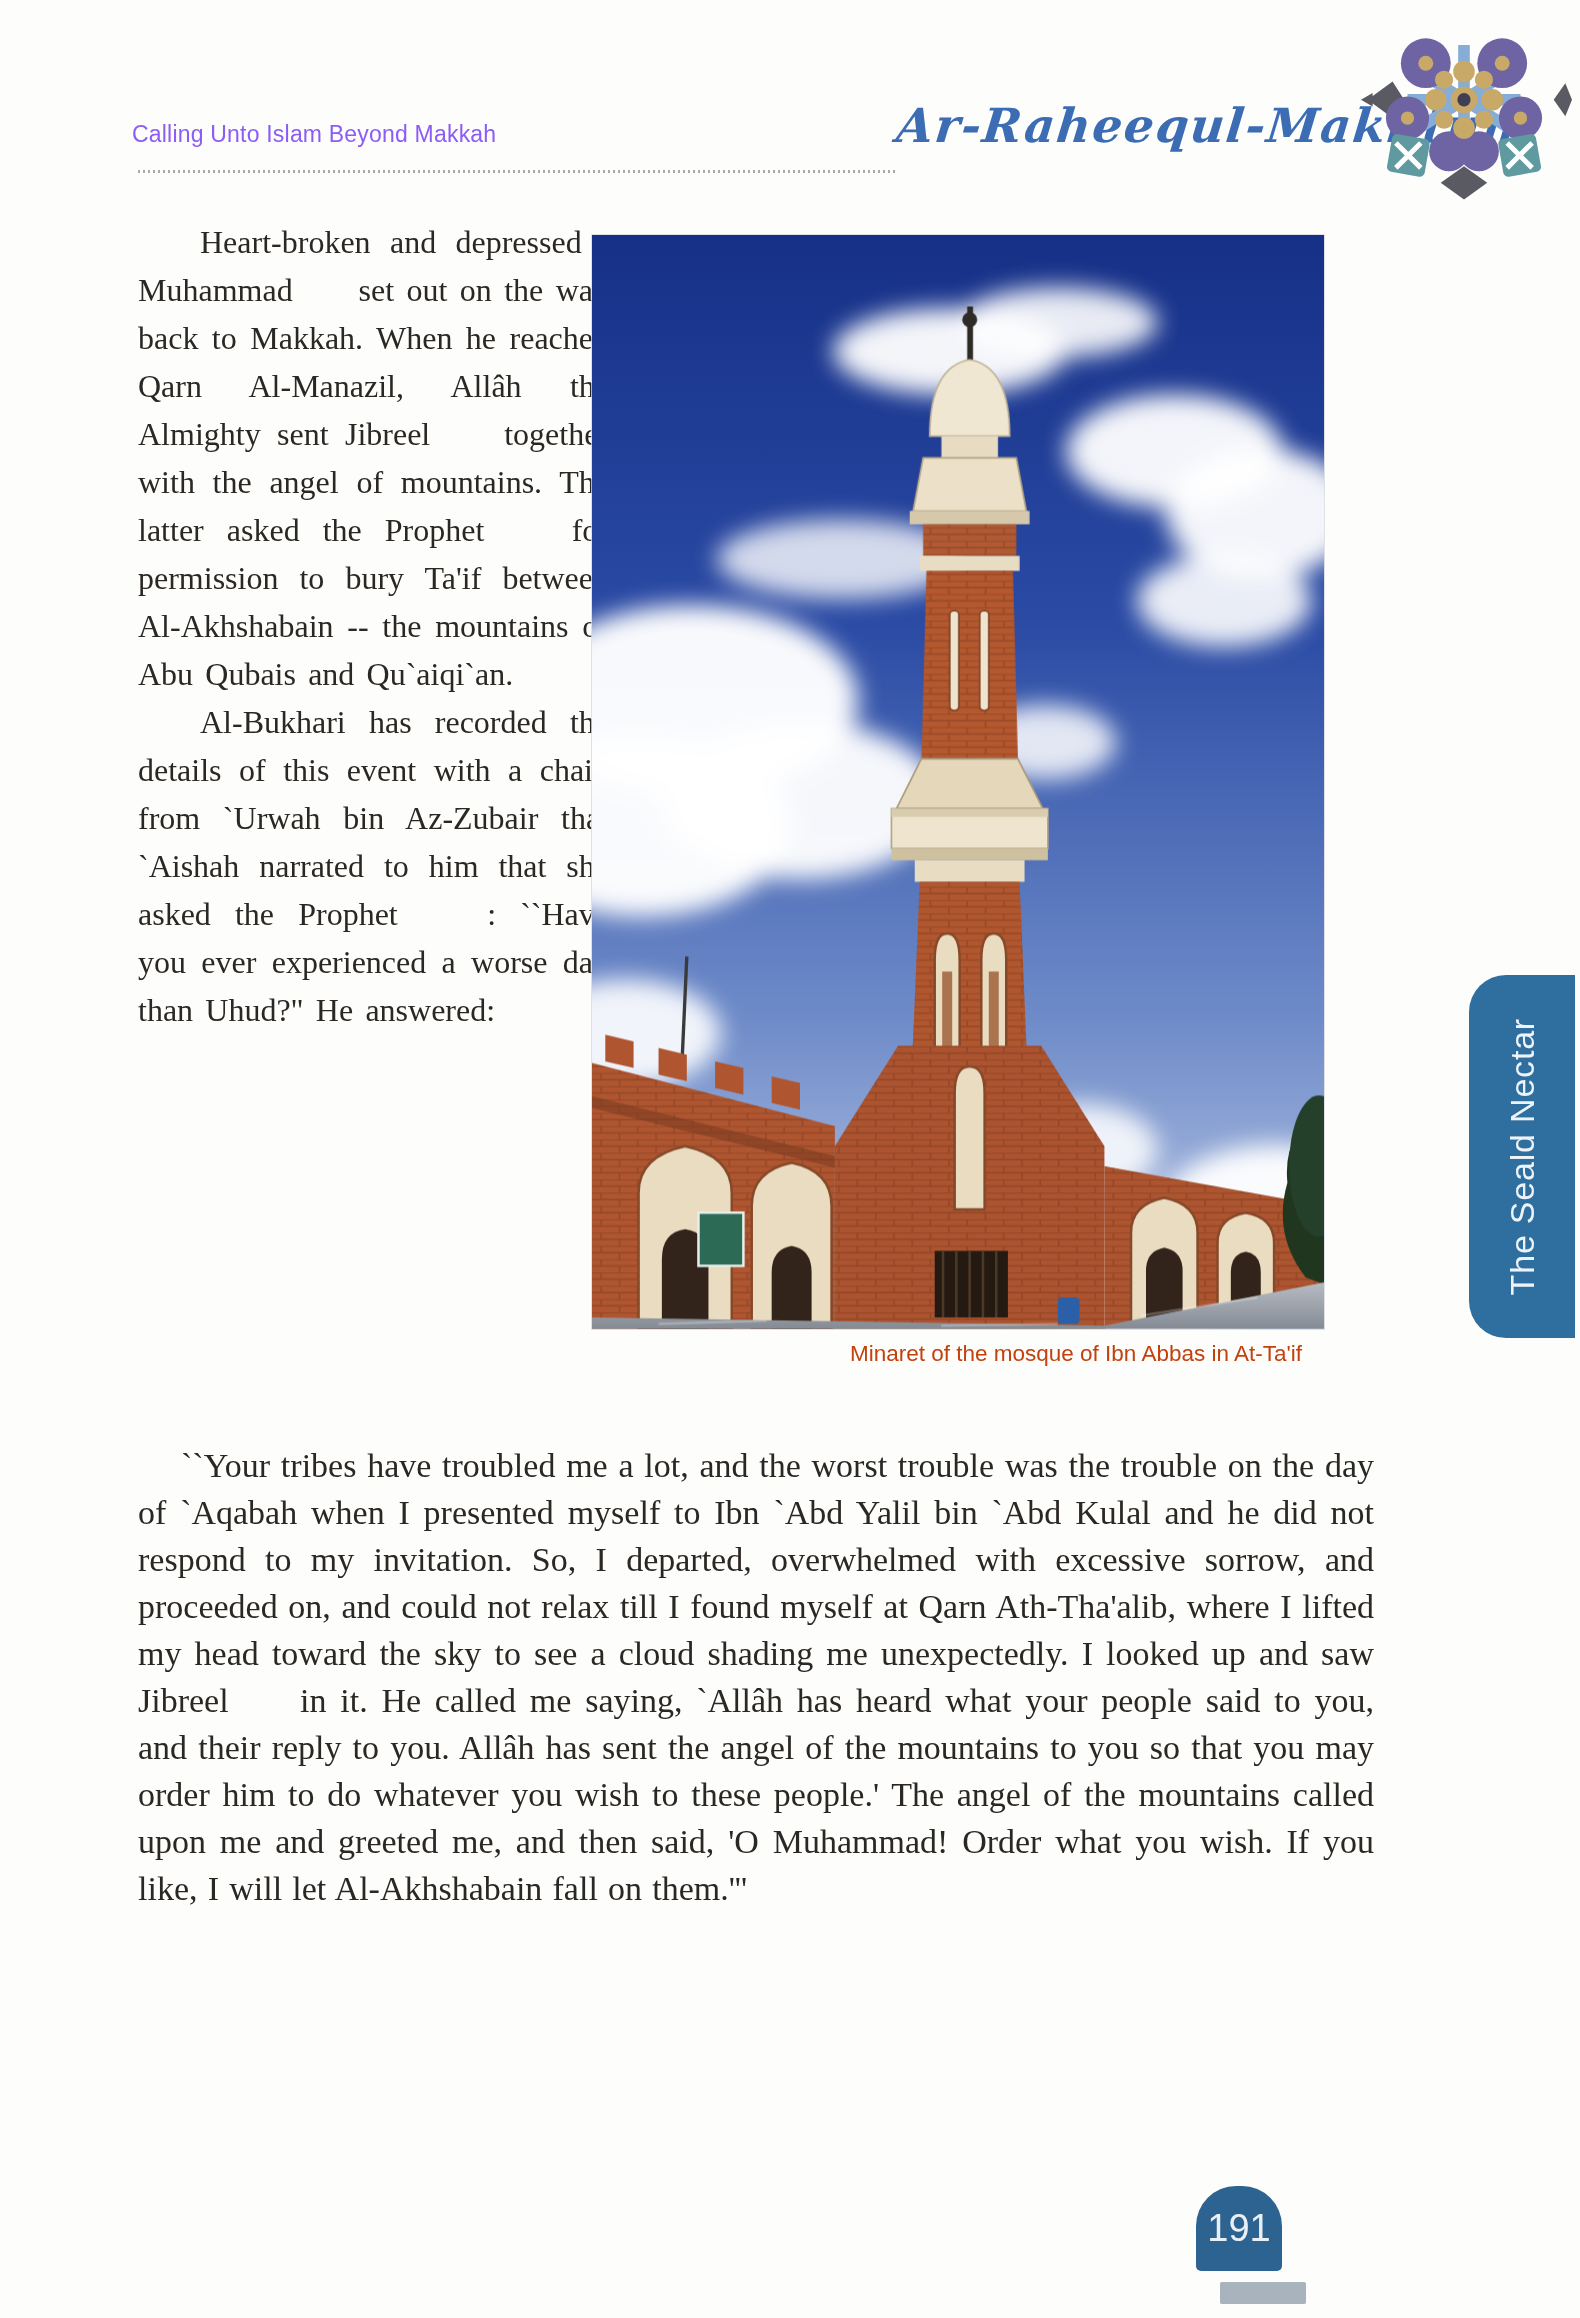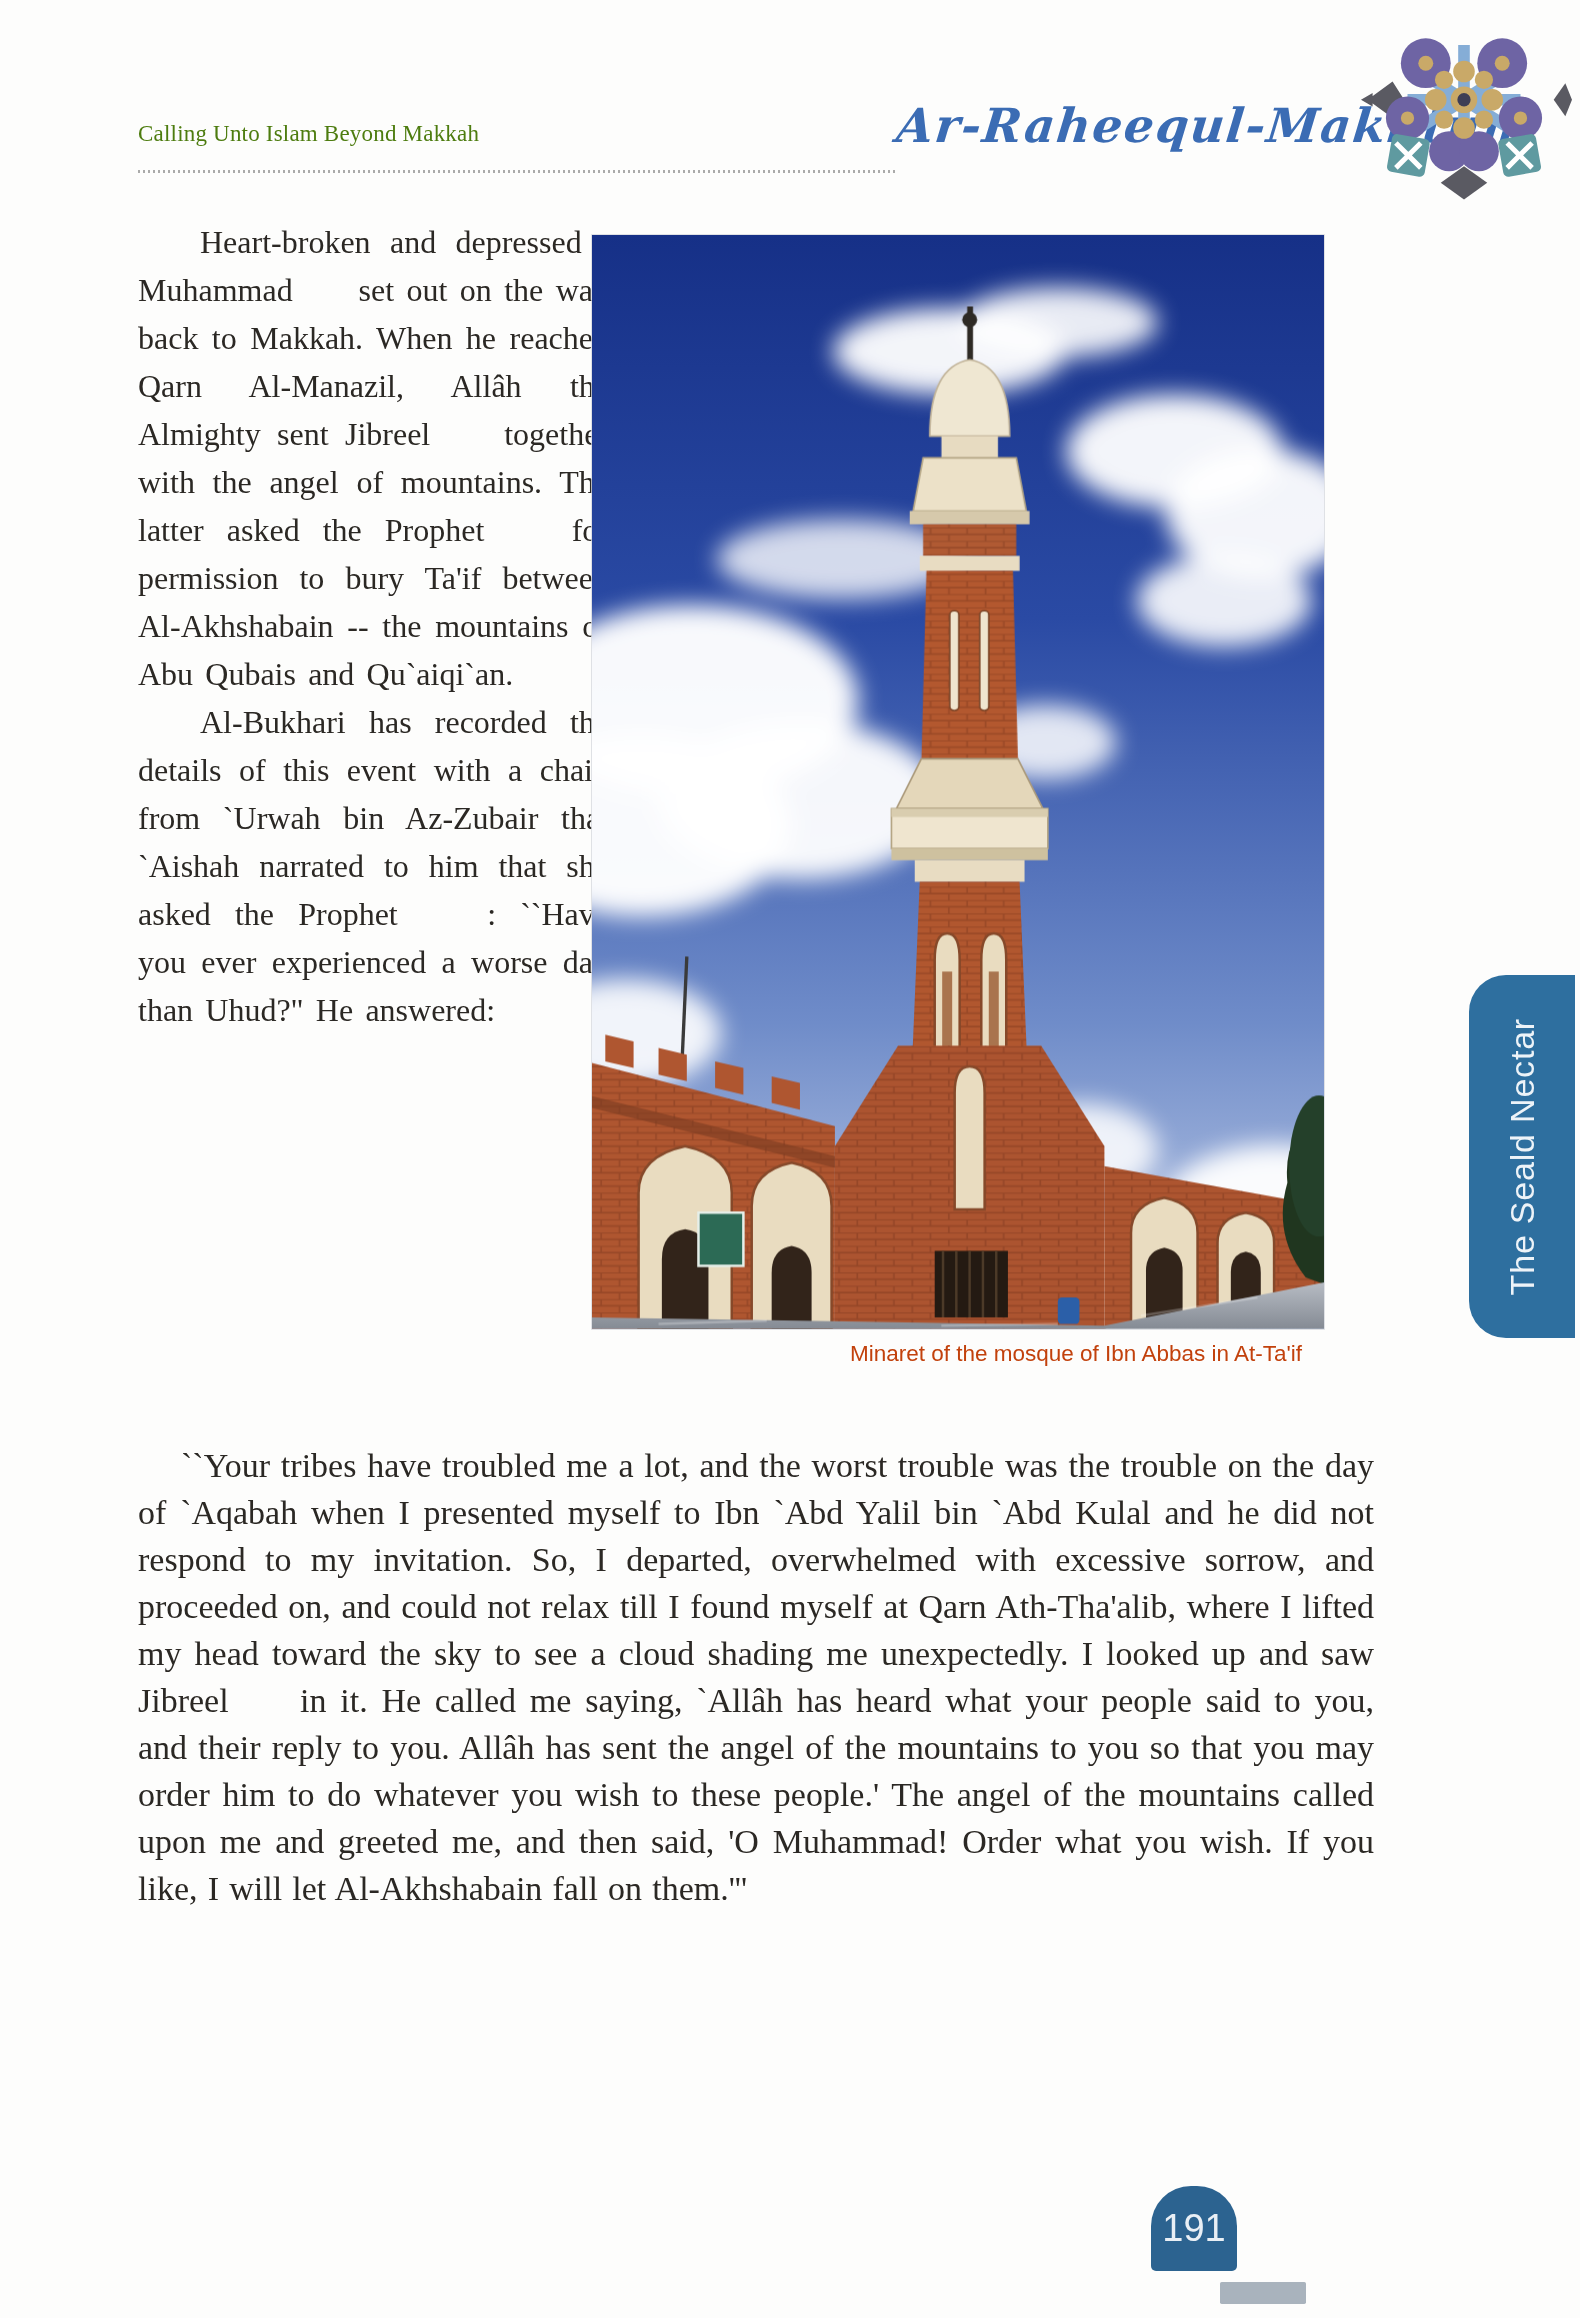--- a/index.html
+++ b/index.html
@@ -3,22 +3,22 @@
 <meta charset="utf-8">
 <style>
   html,body { margin:0; padding:0; background:#e8e8e8; }
   #page {
     position:relative; width:1581px; height:2319px; margin:0 auto;
     background:#fdfdfc; overflow:hidden;
     font-family:"Liberation Serif", serif; color:#2b2824;
   }
   
   .section-title {
-    position:absolute; left:138px; top:121px; width:599px;
-    font-family:Liberation Serif, serif; font-size:23px; color:#4d7c0f;
+    position:absolute; left:132px; top:121px; width:599px;
+    font-family:Liberation Sans, sans-serif; font-size:23px; color:#8b5cf6;
     letter-spacing:0.2px;
   }
   .dotted-rule {
     position:absolute; left:138px; top:170px; width:758px; height:3.3px;
     background:repeating-linear-gradient(90deg,#8f8f8f 0 1.7px,transparent 1.7px 5px);
     opacity:0.75;
   }
   .book-title {
     position:absolute; left:897px; top:98px; width:466px;
     font-family:"DejaVu Serif", serif; font-style:italic; font-weight:bold;
@@ -60,21 +60,21 @@
     background:#2e6f9f; border-radius:37px 0 0 37px;
     display:flex; align-items:center; justify-content:center;
   }
   .side-tab span {
     writing-mode:vertical-rl; transform:rotate(180deg);
     font-family:"Liberation Sans", sans-serif; font-size:34px; color:#edf3f8;
     letter-spacing:0.8px; white-space:nowrap;
   }
   
   .page-badge {
-    position:absolute; left:1151px; top:2186px; width:86px; height:85px;
+    position:absolute; left:1196px; top:2186px; width:86px; height:85px;
     background:#2c6390; border-radius:40px 40px 5px 5px;
     display:flex; align-items:center; justify-content:center;
   }
   .page-badge span {
     font-family:"Liberation Sans", sans-serif; font-size:38px; color:#e9eff5;
   }
   .page-badge-bar {
     position:absolute; left:1220px; top:2282px; width:86px; height:21.6px;
     background:#a9b3bd; border-radius:1.7px;
   }

